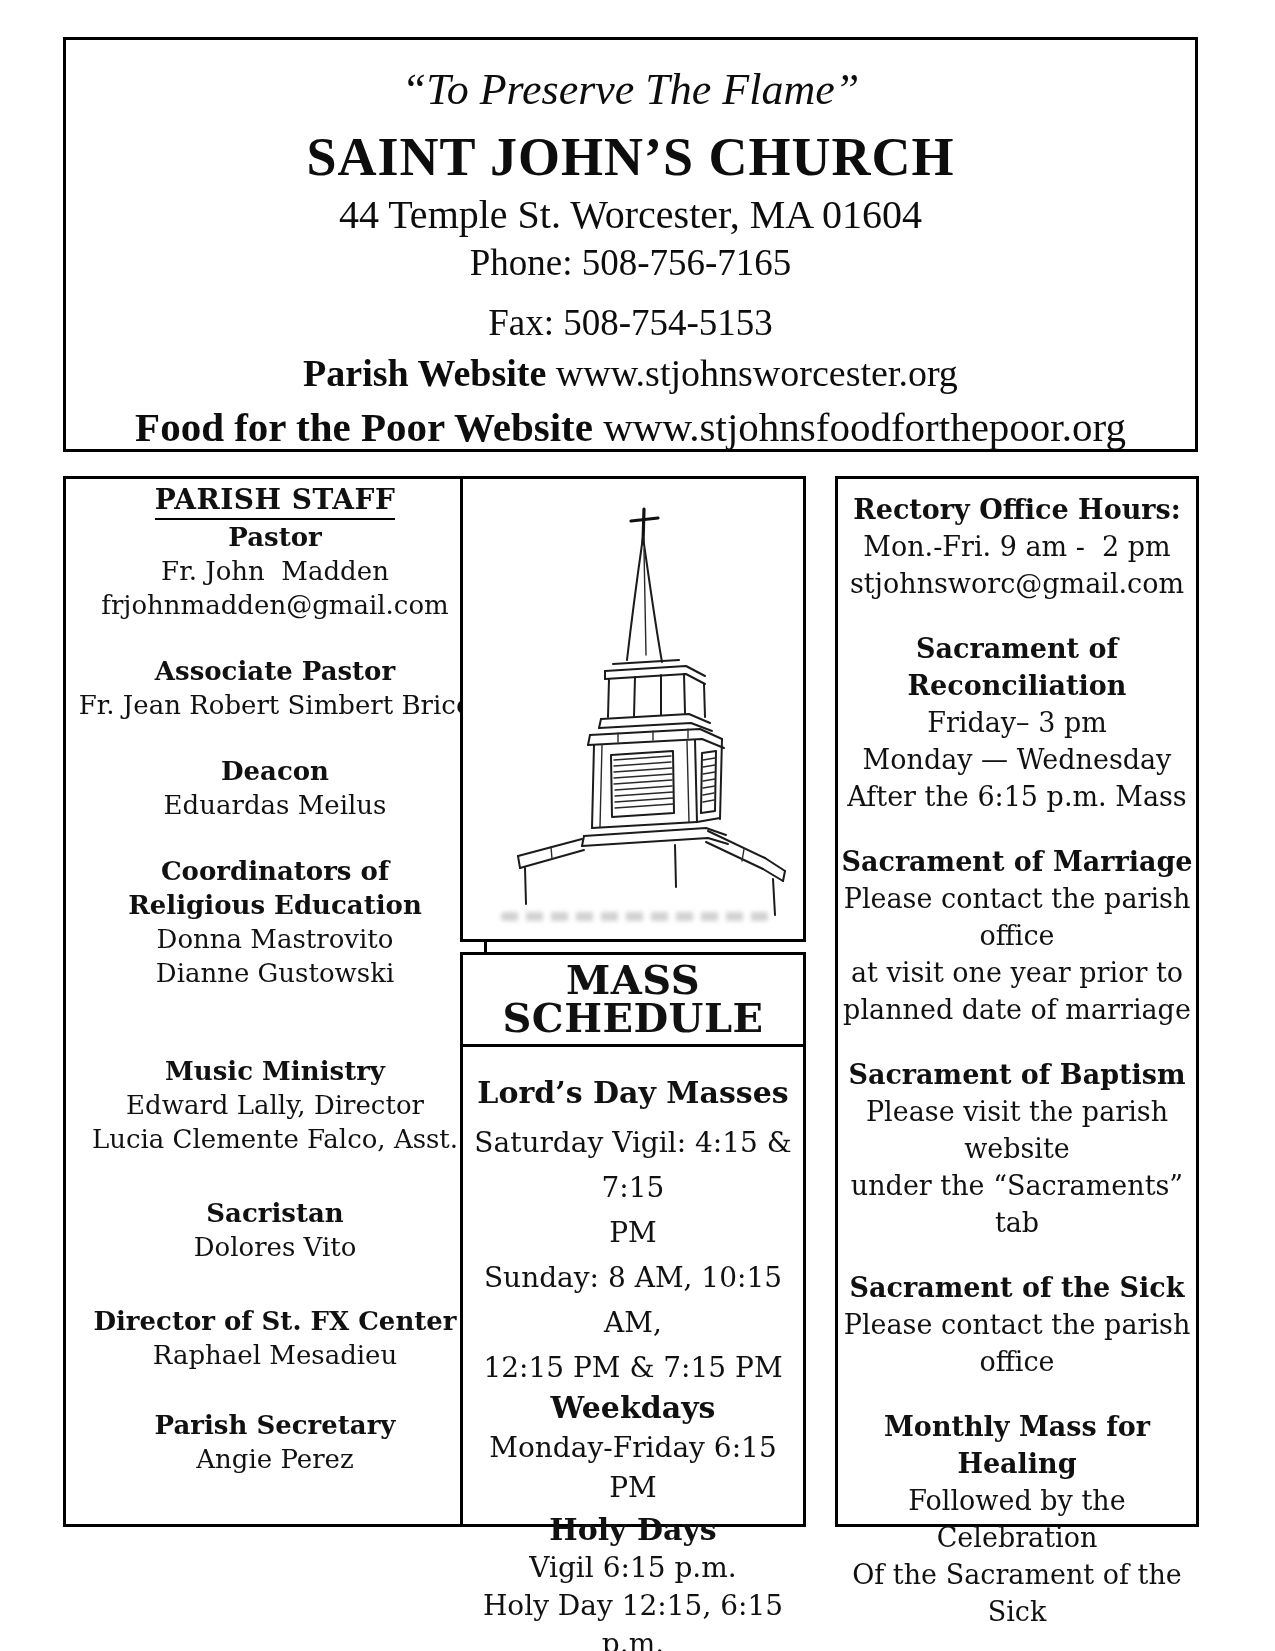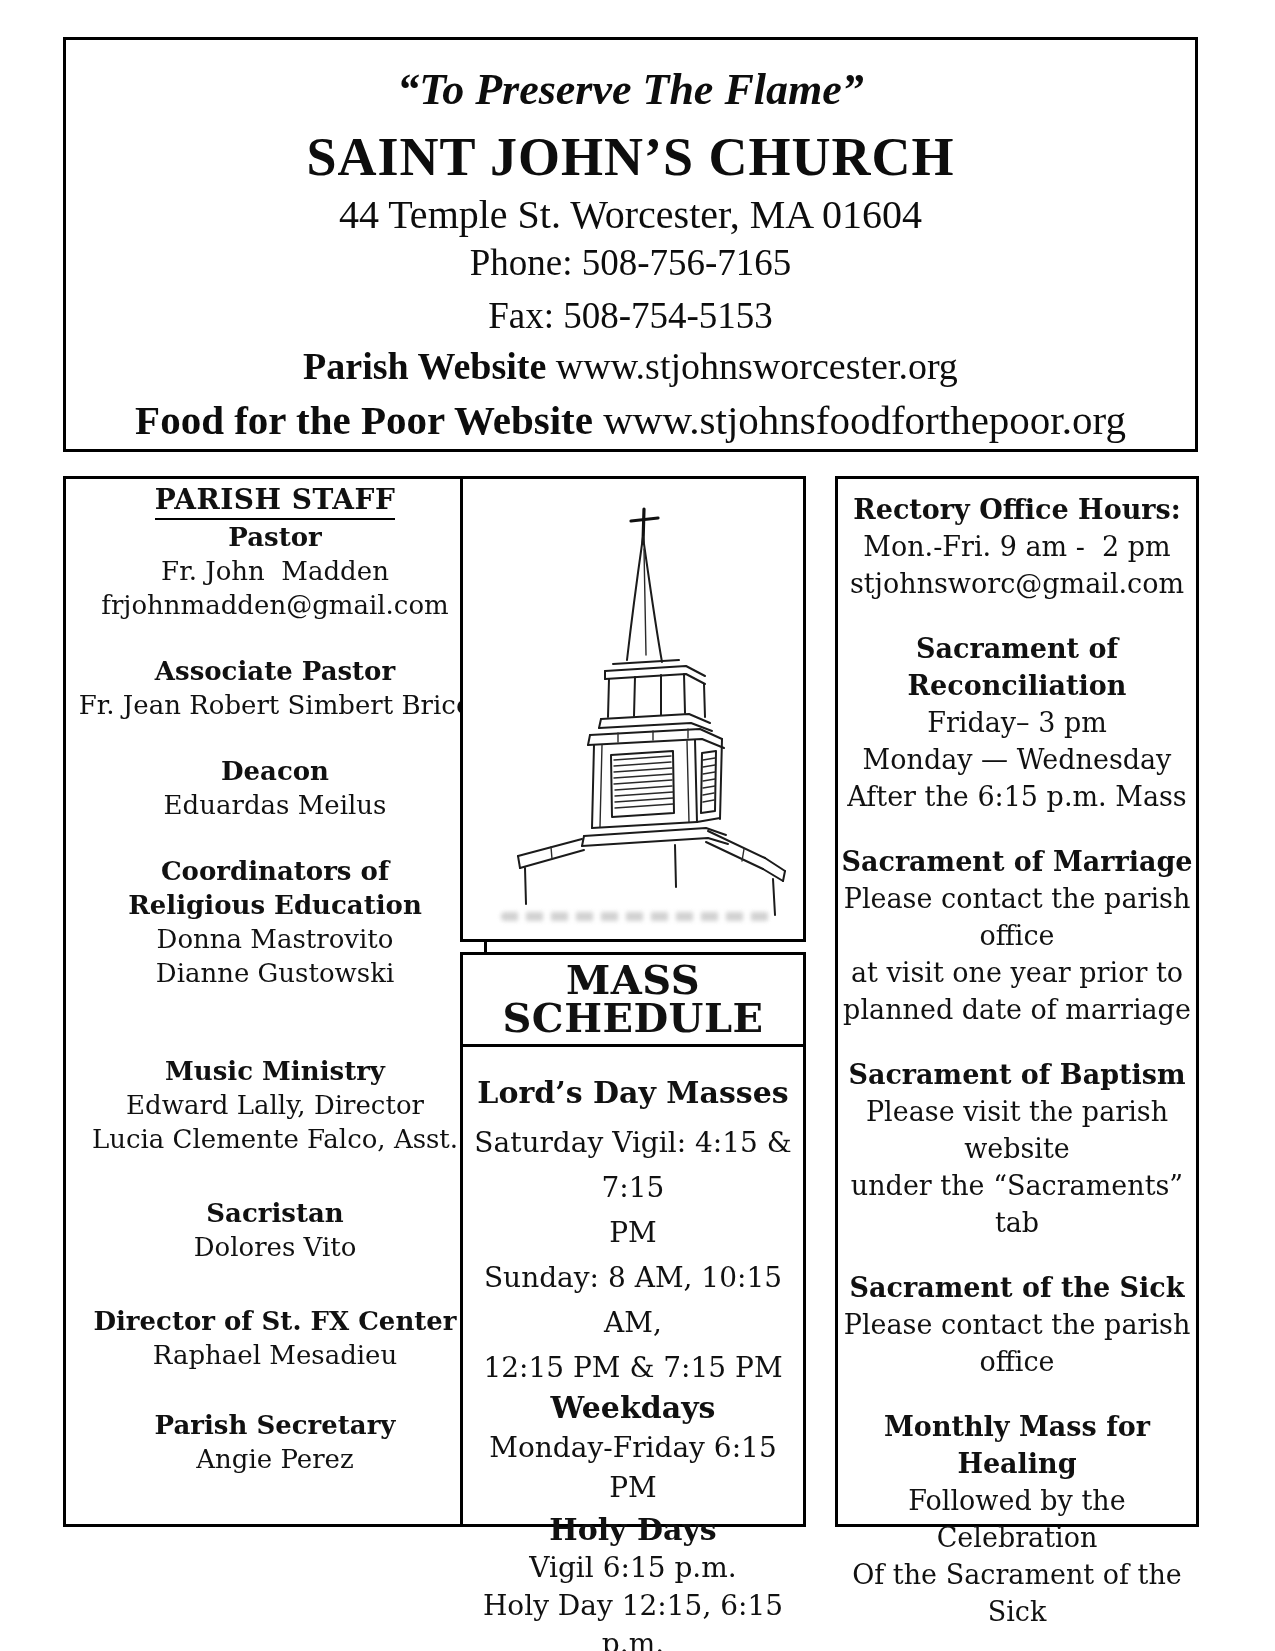--- a/index.html
+++ b/index.html
@@ -8,25 +8,25 @@
     position:relative; width:1275px; height:1651px; background:#ffffff;
     color:#111; overflow:hidden;
   }
   .box { position:absolute; background:#fff; border:3px solid #000; }
 
   
   .header-box {
     left:63px; top:37px; width:1135px; height:415px;
     text-align:center; font-family:"Liberation Serif", serif; color:#0d0d0d;
   }
-  .tagline   { font-style:italic; font-weight:bold; font-size:44px; line-height:50px; margin-top:25px; }
+  .tagline   { font-style:italic; font-weight:normal; font-size:44px; line-height:50px; margin-top:25px; }
   .church-name { font-weight:bold; font-size:54px; line-height:60px; margin-top:12px; letter-spacing:1px; }
   .address   { font-size:40px; line-height:46px; margin-top:5px; }
   .phone     { font-size:37px; line-height:44px; margin-top:3px; }
-  .fax       { font-size:37px; line-height:44px; margin-top:9px; }
+  .fax       { font-size:37px; line-height:44px; margin-top:16px; }
   .site-line { font-size:38px; line-height:44px; margin-top:6px; }
   .food-line { font-size:41px; line-height:48px; margin-top:8px; }
   .site-label { font-weight:bold; }
 
   
   .serifcol { font-family:"DejaVu Serif", serif; text-align:center; }
   .pre { white-space:pre-wrap; }
 
   
   .staff-box {

